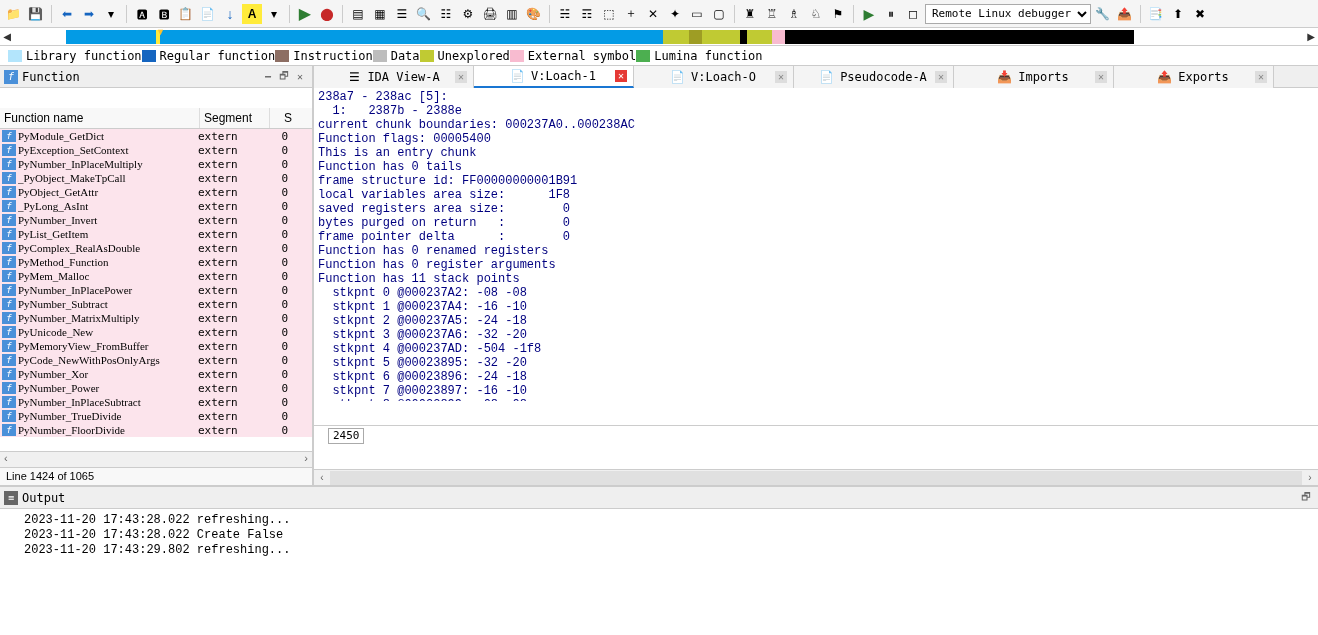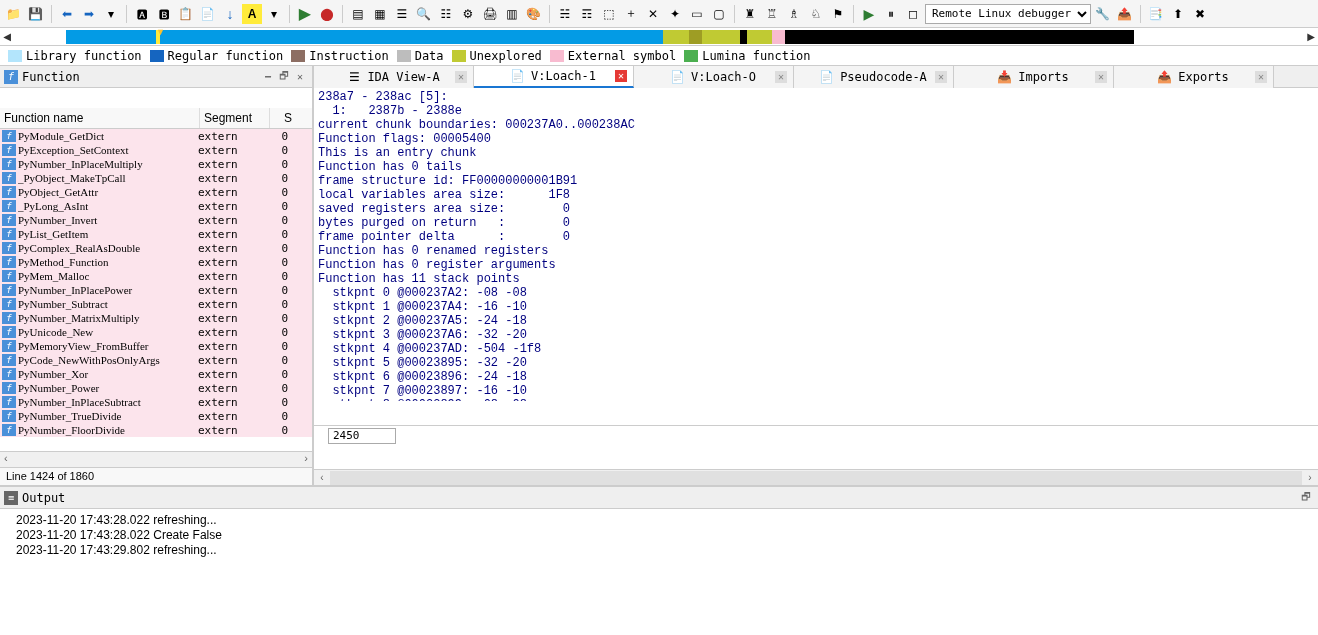--- a/index.html
+++ b/index.html
@@ -16,21 +16,21 @@
 .red-circ { color: #c62828; font-size: 12px; }
 .blue-arr { color: #1565c0; }
 
 
 .navbar { height: 18px; display: flex; align-items: center; border-bottom: 1px solid #ccc; background: #fff; }
 .nav-arrow { width: 14px; height: 16px; display: flex; align-items: center; justify-content: center; cursor: pointer; color: #333; font-size: 10px; }
 .nav-strip { flex: 1; height: 14px; display: flex; position: relative; }
 .strip-seg { height: 100%; }
 
 
-.legend { height: 20px; background: #fff; border-bottom: 1px solid #ccc; display: flex; align-items: center; padding: 0 8px; gap: 8px; font-family: monospace; font-size: 12px; }
+.legend { height: 20px; background: #fff; border-bottom: 1px solid #ccc; display: flex; align-items: center; padding: 0 8px; font-family: monospace; font-size: 12px; }
 .legend-box { width: 14px; height: 12px; display: inline-block; margin-right: 4px; vertical-align: middle; }
 .legend-item { display: inline-flex; align-items: center; }
 
 
 .main { flex: 1; display: flex; overflow: hidden; }
 
 
 .func-panel { width: 314px; display: flex; flex-direction: column; border-right: 2px solid #ccc; background: #fff; }
 .panel-header { height: 22px; background: #efefef; border-bottom: 1px solid #ccc; display: flex; align-items: center; padding: 0 4px; font-family: monospace; font-size: 12px; }
 .panel-header .icon { width: 14px; height: 14px; background: #4a90d9; color: #fff; display: inline-flex; align-items: center; justify-content: center; font-style: italic; font-size: 10px; margin-right: 4px; }
@@ -56,28 +56,28 @@
 .view-tabs { height: 22px; display: flex; align-items: center; background: #efefef; border-bottom: 1px solid #ccc; }
 .view-tab { height: 22px; display: inline-flex; align-items: center; padding: 0 10px; border-right: 1px solid #ccc; background: #f4f4f4; cursor: pointer; gap: 6px; font-family: monospace; font-size: 12px; min-width: 160px; justify-content: center; position: relative; }
 .view-tab.active { background: #fff; border-bottom: 2px solid #1976d2; }
 .view-tab .ti { width: 14px; height: 14px; display: inline-flex; align-items: center; justify-content: center; }
 .view-tab .tc { width: 12px; height: 12px; display: inline-flex; align-items: center; justify-content: center; font-size: 10px; color: #888; background: #ddd; position: absolute; right: 6px; }
 .view-tab.active .tc { background: #e53935; color: #fff; }
 .view-body { flex: 1; background: #fff; overflow: hidden; position: relative; display: flex; flex-direction: column; gap: 24px; }
 .code { font-family: "Courier New", monospace; font-size: 12px; line-height: 14px; color: #000080; padding: 2px 4px; flex: 1; overflow: hidden; white-space: pre; }
 .code .highlight { background: #ef4444; display: inline-block; width: 100%; }
 .input-line { height: 20px; border-top: 1px solid #ccc; display: flex; align-items: center; }
-.input-line input { border: 1px solid #aaa; height: 16px; margin-left: 14px; width: 68px; font-family: monospace; font-size: 11px; padding: 0 4px; }
+.input-line input { border: 1px solid #aaa; height: 16px; margin-left: 14px; width: 36px; font-family: monospace; font-size: 11px; padding: 0 4px; }
 .hscroll { height: 16px; border-top: 1px solid #ccc; background: #f0f0f0; display: flex; align-items: center; }
 .hscroll .sarrow { width: 16px; text-align: center; font-size: 10px; color: #666; cursor: pointer; }
 .hscroll .strack { flex: 1; height: 14px; background: #e0e0e0; }
 
 
 .output { height: 150px; display: flex; flex-direction: column; border-top: 2px solid #ccc; background: #fff; }
-.out-body { flex: 1; font-family: Liberation Sans, sans-serif; font-size: 12px; padding: 4px 16px; line-height: 15px; white-space: pre; overflow: auto; }
+.out-body { flex: 1; font-family: Liberation Mono, monospace; font-size: 12px; padding: 4px 24px; line-height: 15px; white-space: pre; overflow: auto; }
 
 ::-webkit-scrollbar { width: 16px; height: 16px; }
 ::-webkit-scrollbar-track { background: #f0f0f0; }
 ::-webkit-scrollbar-thumb { background: #c0c0c0; border: 1px solid #a0a0a0; }
 </style>
 </head>
 <body>
 
 <div class="toolbar">
   <span class="tb-btn">📁</span>
@@ -334,21 +334,21 @@
           <span class="fv">0</span>
         </div>
         <div class="func-row">
           <span class="fi">f</span>
           <span class="fn">PyNumber_FloorDivide</span>
           <span class="fs">extern</span>
           <span class="fv">0</span>
         </div>
       </div>
     <div class="func-hscroll"></div>
-    <div class="func-status">Line 1424 of 1860</div>
+    <div class="func-status">Line 1424 of 1065</div>
   </div>
 
   <div class="views">
     <div class="view-tabs" id="view-tabs">
         <div class="view-tab">
           <span class="ti">☰</span>
           <span>IDA View-A</span>
           <span class="tc">✕</span>
         </div>
         <div class="view-tab active">

